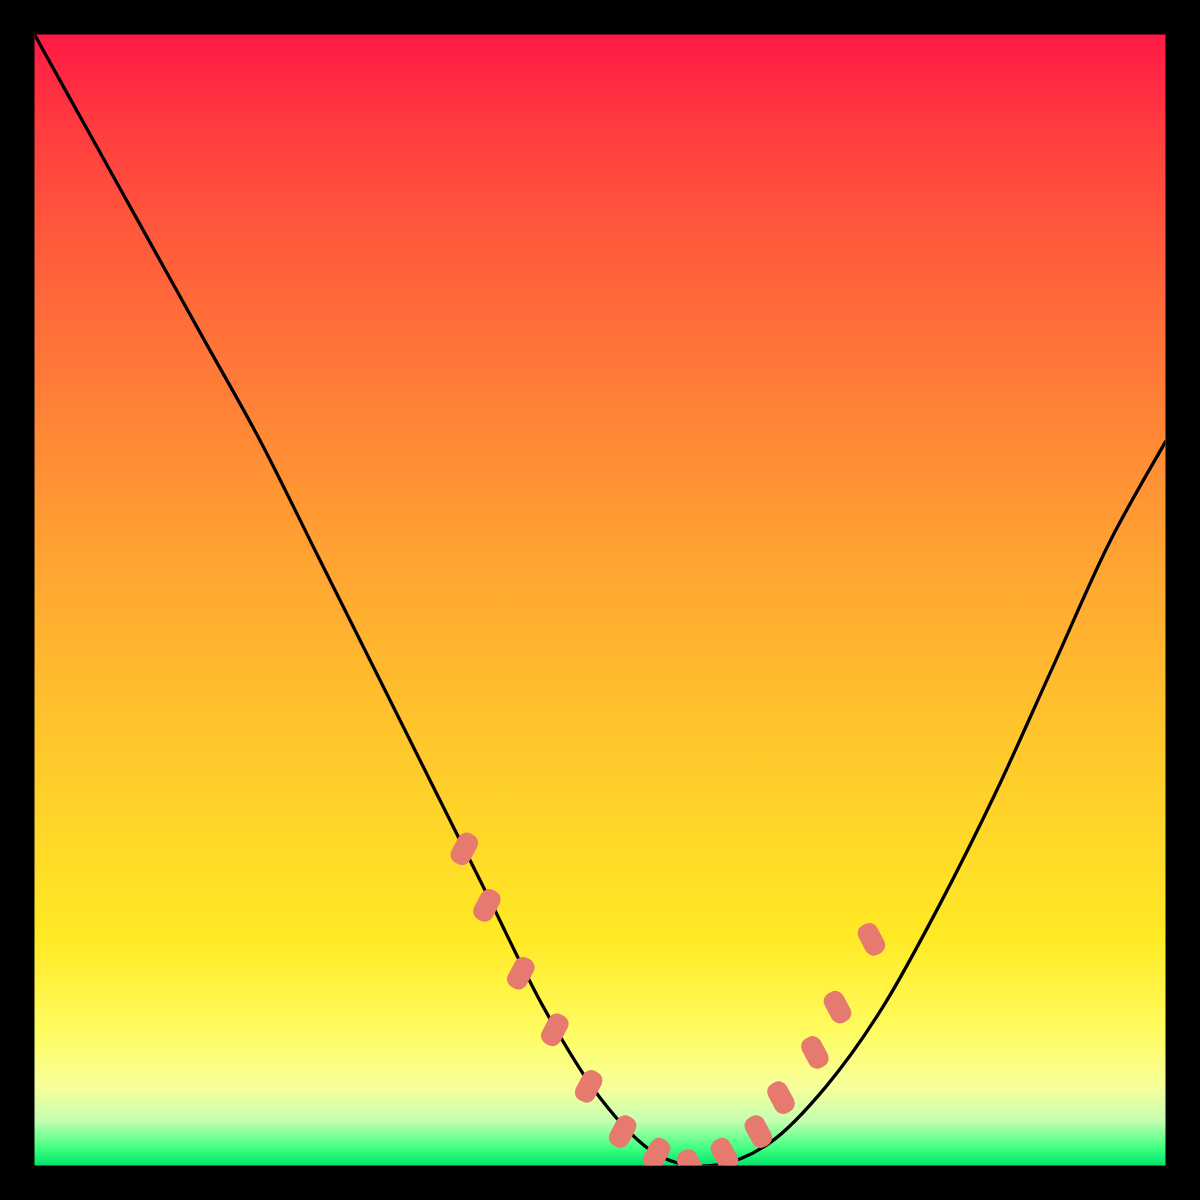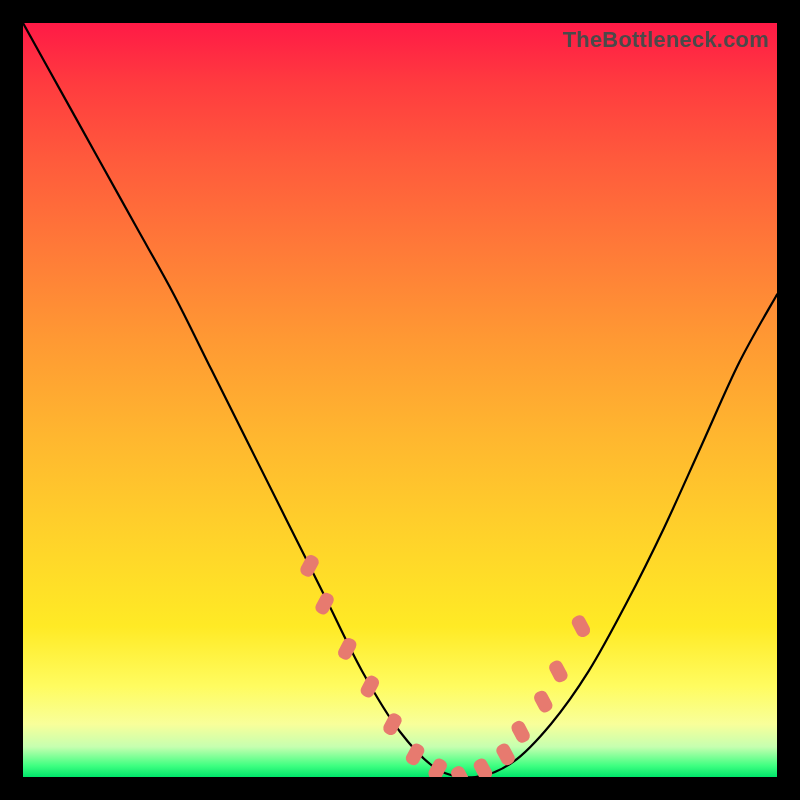--- a/index.html
+++ b/index.html
@@ -60,21 +60,20 @@
   .marker {
     fill: #e77a6f;
     stroke: none;
   }
 </style>
 </head>
 <body>
 
 <div class="plot-frame">
 
-  <div class="watermark">TheBottleneck.com</div>
 
   <svg class="curve-layer" viewBox="0 0 754 754">
     <path id="main-curve-path" class="main-curve" d="M 0 0 C 6.283333333333334 11.310000000000002, 25.133333333333333 45.24000000000001, 37.7 67.86000000000001 C 50.26666666666667 90.48000000000002, 62.83333333333334 113.10000000000002, 75.4 135.72000000000003 C 87.96666666666667 158.34000000000003, 100.53333333333333 180.96000000000004, 113.1 203.58000000000004 C 125.66666666666666 226.20000000000005, 138.23333333333335 247.56333333333333, 150.8 271.44 C 163.36666666666667 295.31666666666666, 175.93333333333334 321.70666666666665, 188.5 346.84 C 201.06666666666666 371.9733333333333, 213.63333333333333 397.1066666666667, 226.2 422.24 C 238.76666666666665 447.37333333333333, 251.33333333333331 472.50666666666666, 263.9 497.64 C 276.46666666666664 522.7733333333333, 289.03333333333336 547.9066666666666, 301.6 573.04 C 314.1666666666667 598.1733333333333, 326.73333333333335 625.8199999999999, 339.3 648.4399999999999 C 351.8666666666667 671.06, 364.43333333333334 692.4233333333333, 377 708.76 C 389.56666666666666 725.0966666666667, 402.1333333333334 738.9200000000001, 414.70000000000005 746.46 C 427.2666666666667 754, 439.8333333333333 755.2566666666667, 452.4 754 C 464.96666666666664 752.7433333333333, 477.53333333333336 747.7166666666666, 490.1 738.92 C 502.6666666666667 730.1233333333333, 515.2333333333333 716.3000000000001, 527.8 701.22 C 540.3666666666666 686.14, 552.9333333333333 668.5466666666666, 565.5 648.4399999999999 C 578.0666666666667 628.3333333333333, 590.6333333333334 604.4566666666666, 603.2 580.5799999999999 C 615.7666666666667 556.7033333333333, 628.3333333333333 531.5699999999999, 640.9 505.17999999999995 C 653.4666666666667 478.78999999999996, 666.0333333333333 449.88666666666666, 678.6 422.24 C 691.1666666666667 394.59333333333336, 703.7333333333333 364.4333333333333, 716.3 339.29999999999995 C 728.8666666666666 314.16666666666663, 747.7166666666667 282.75, 754 271.44"></path>
     <g id="marker-group">
         <rect x="279.52" y="531.88" width="14" height="22" rx="6" ry="6" class="marker" transform="rotate(28 286.52 542.88)"></rect>
         <rect x="294.6" y="569.5799999999999" width="14" height="22" rx="6" ry="6" class="marker" transform="rotate(28 301.6 580.5799999999999)"></rect>
         <rect x="317.21999999999997" y="614.8199999999999" width="14" height="22" rx="6" ry="6" class="marker" transform="rotate(28 324.21999999999997 625.8199999999999)"></rect>
         <rect x="339.84000000000003" y="652.52" width="14" height="22" rx="6" ry="6" class="marker" transform="rotate(28 346.84000000000003 663.52)"></rect>
         <rect x="362.46" y="690.22" width="14" height="22" rx="6" ry="6" class="marker" transform="rotate(28 369.46 701.22)"></rect>
         <rect x="385.08000000000004" y="720.38" width="14" height="22" rx="6" ry="6" class="marker" transform="rotate(28 392.08000000000004 731.38)"></rect>

